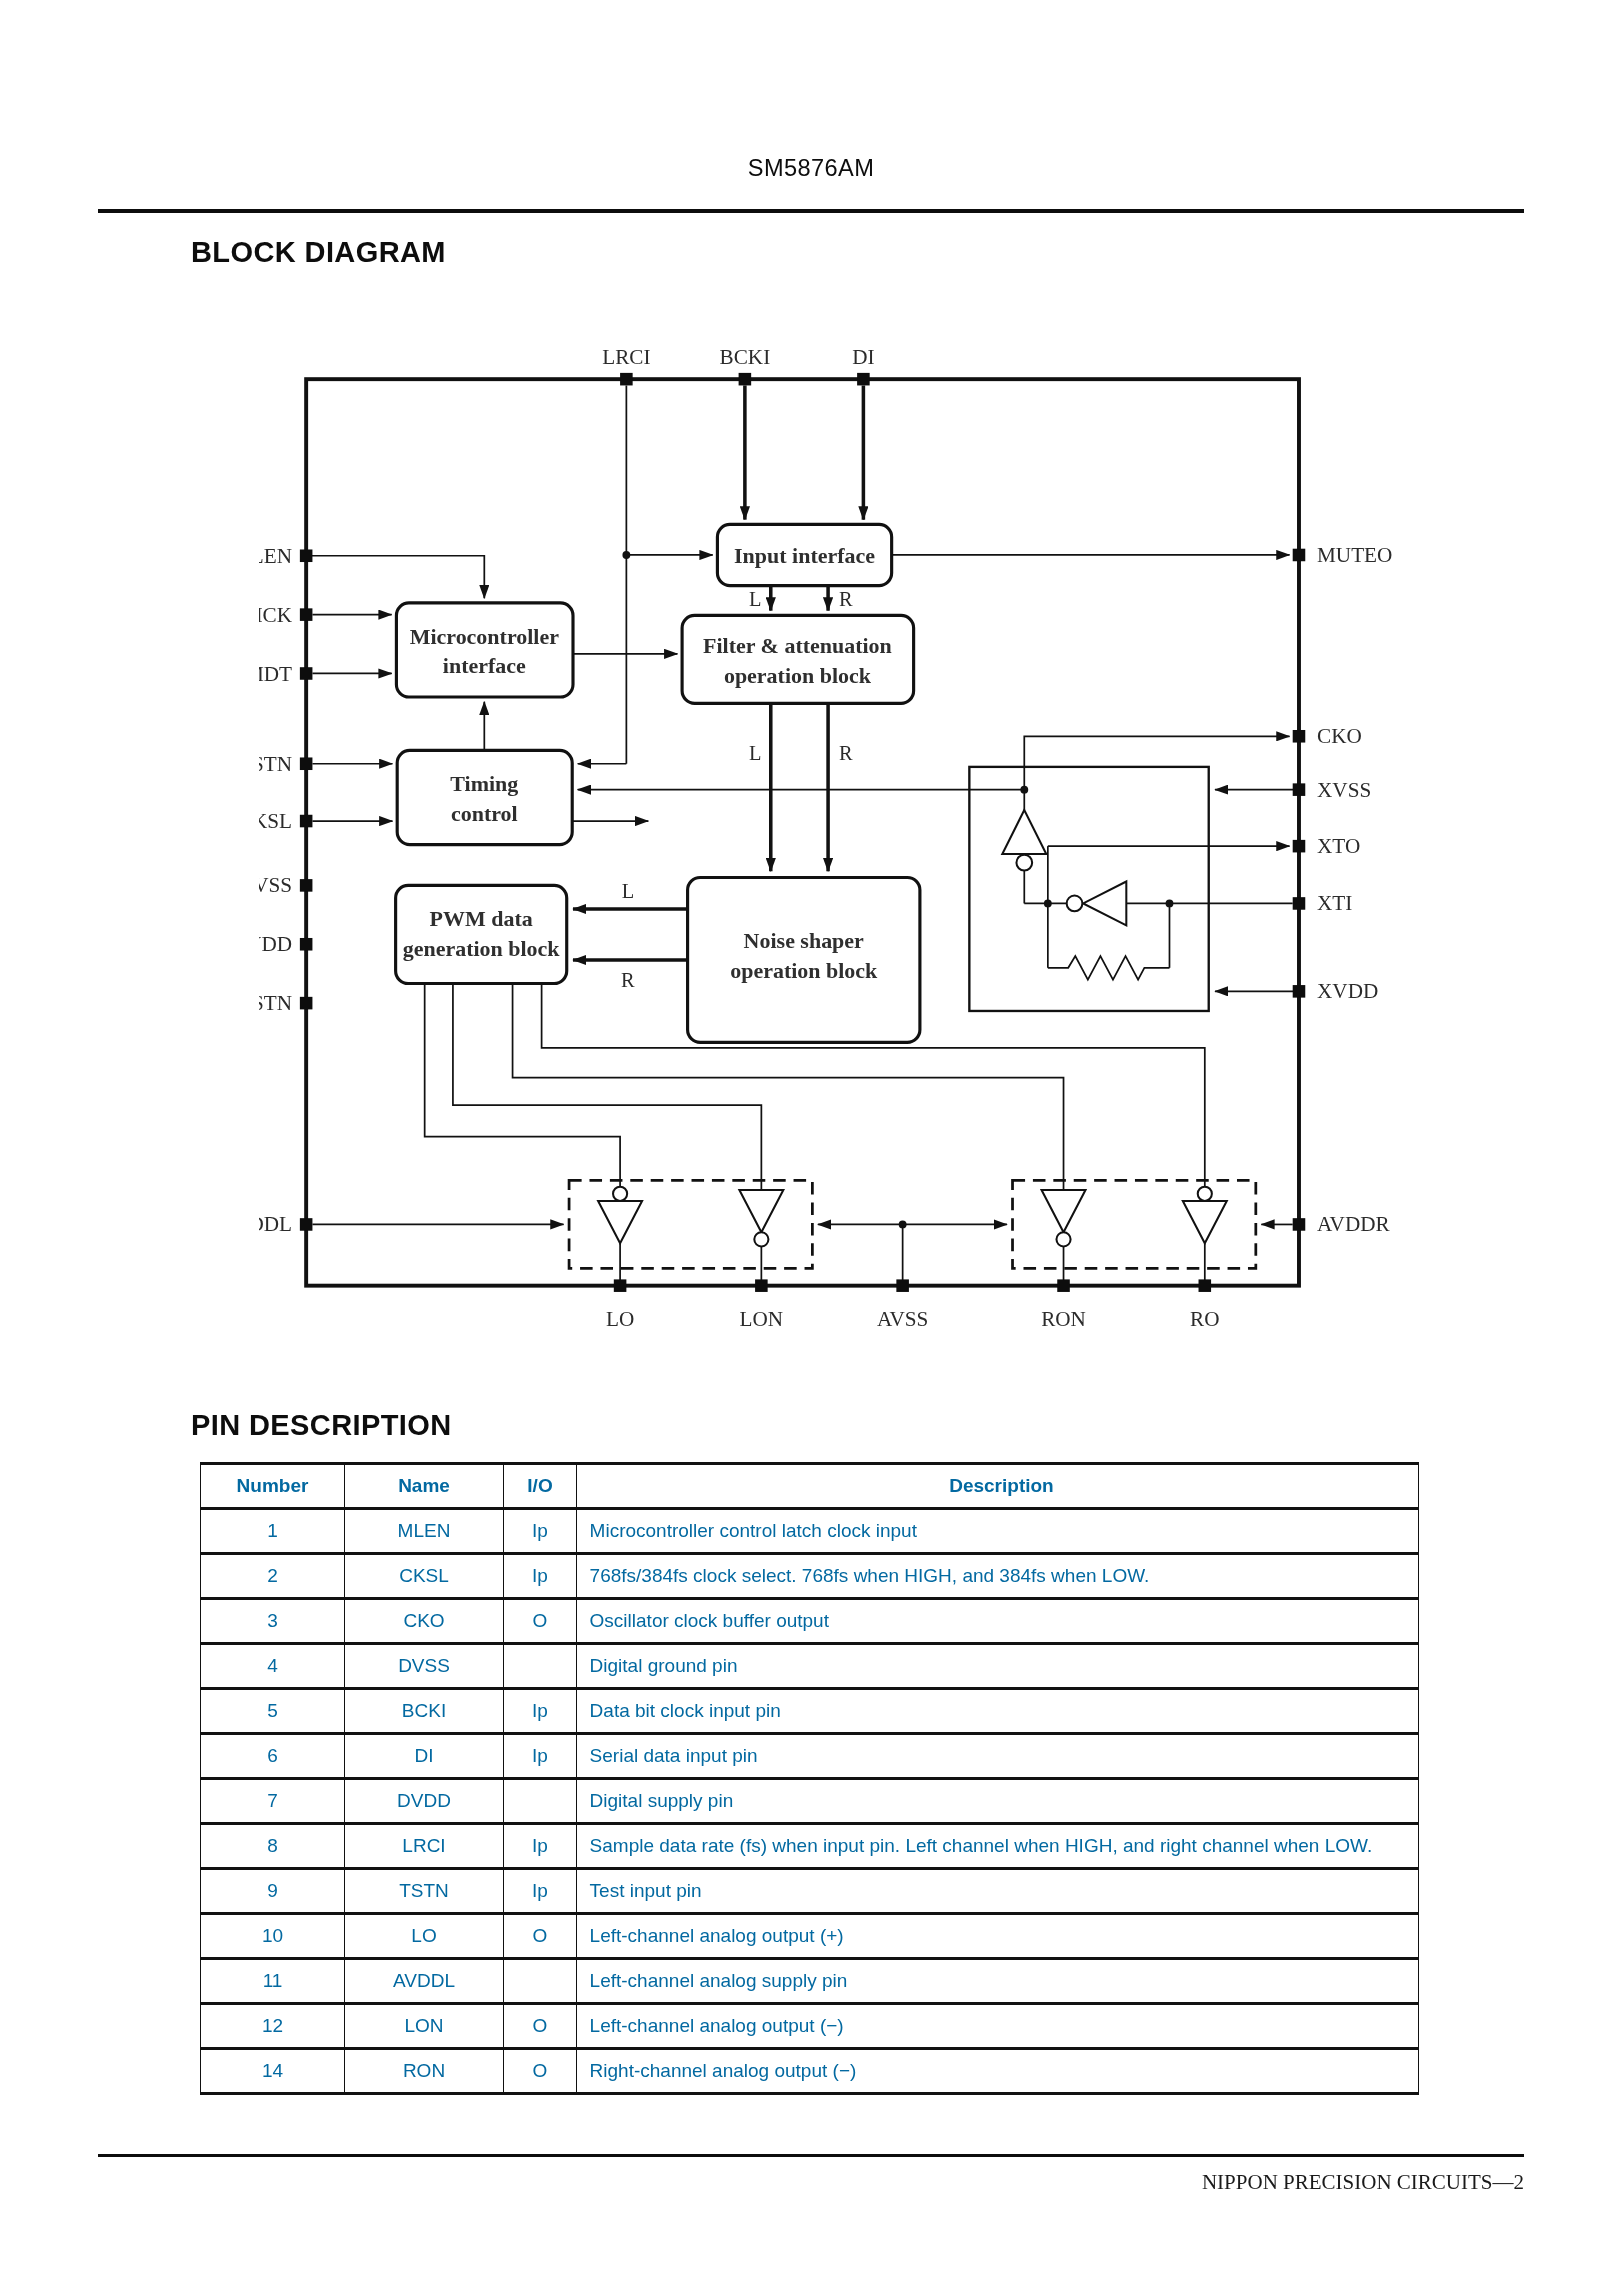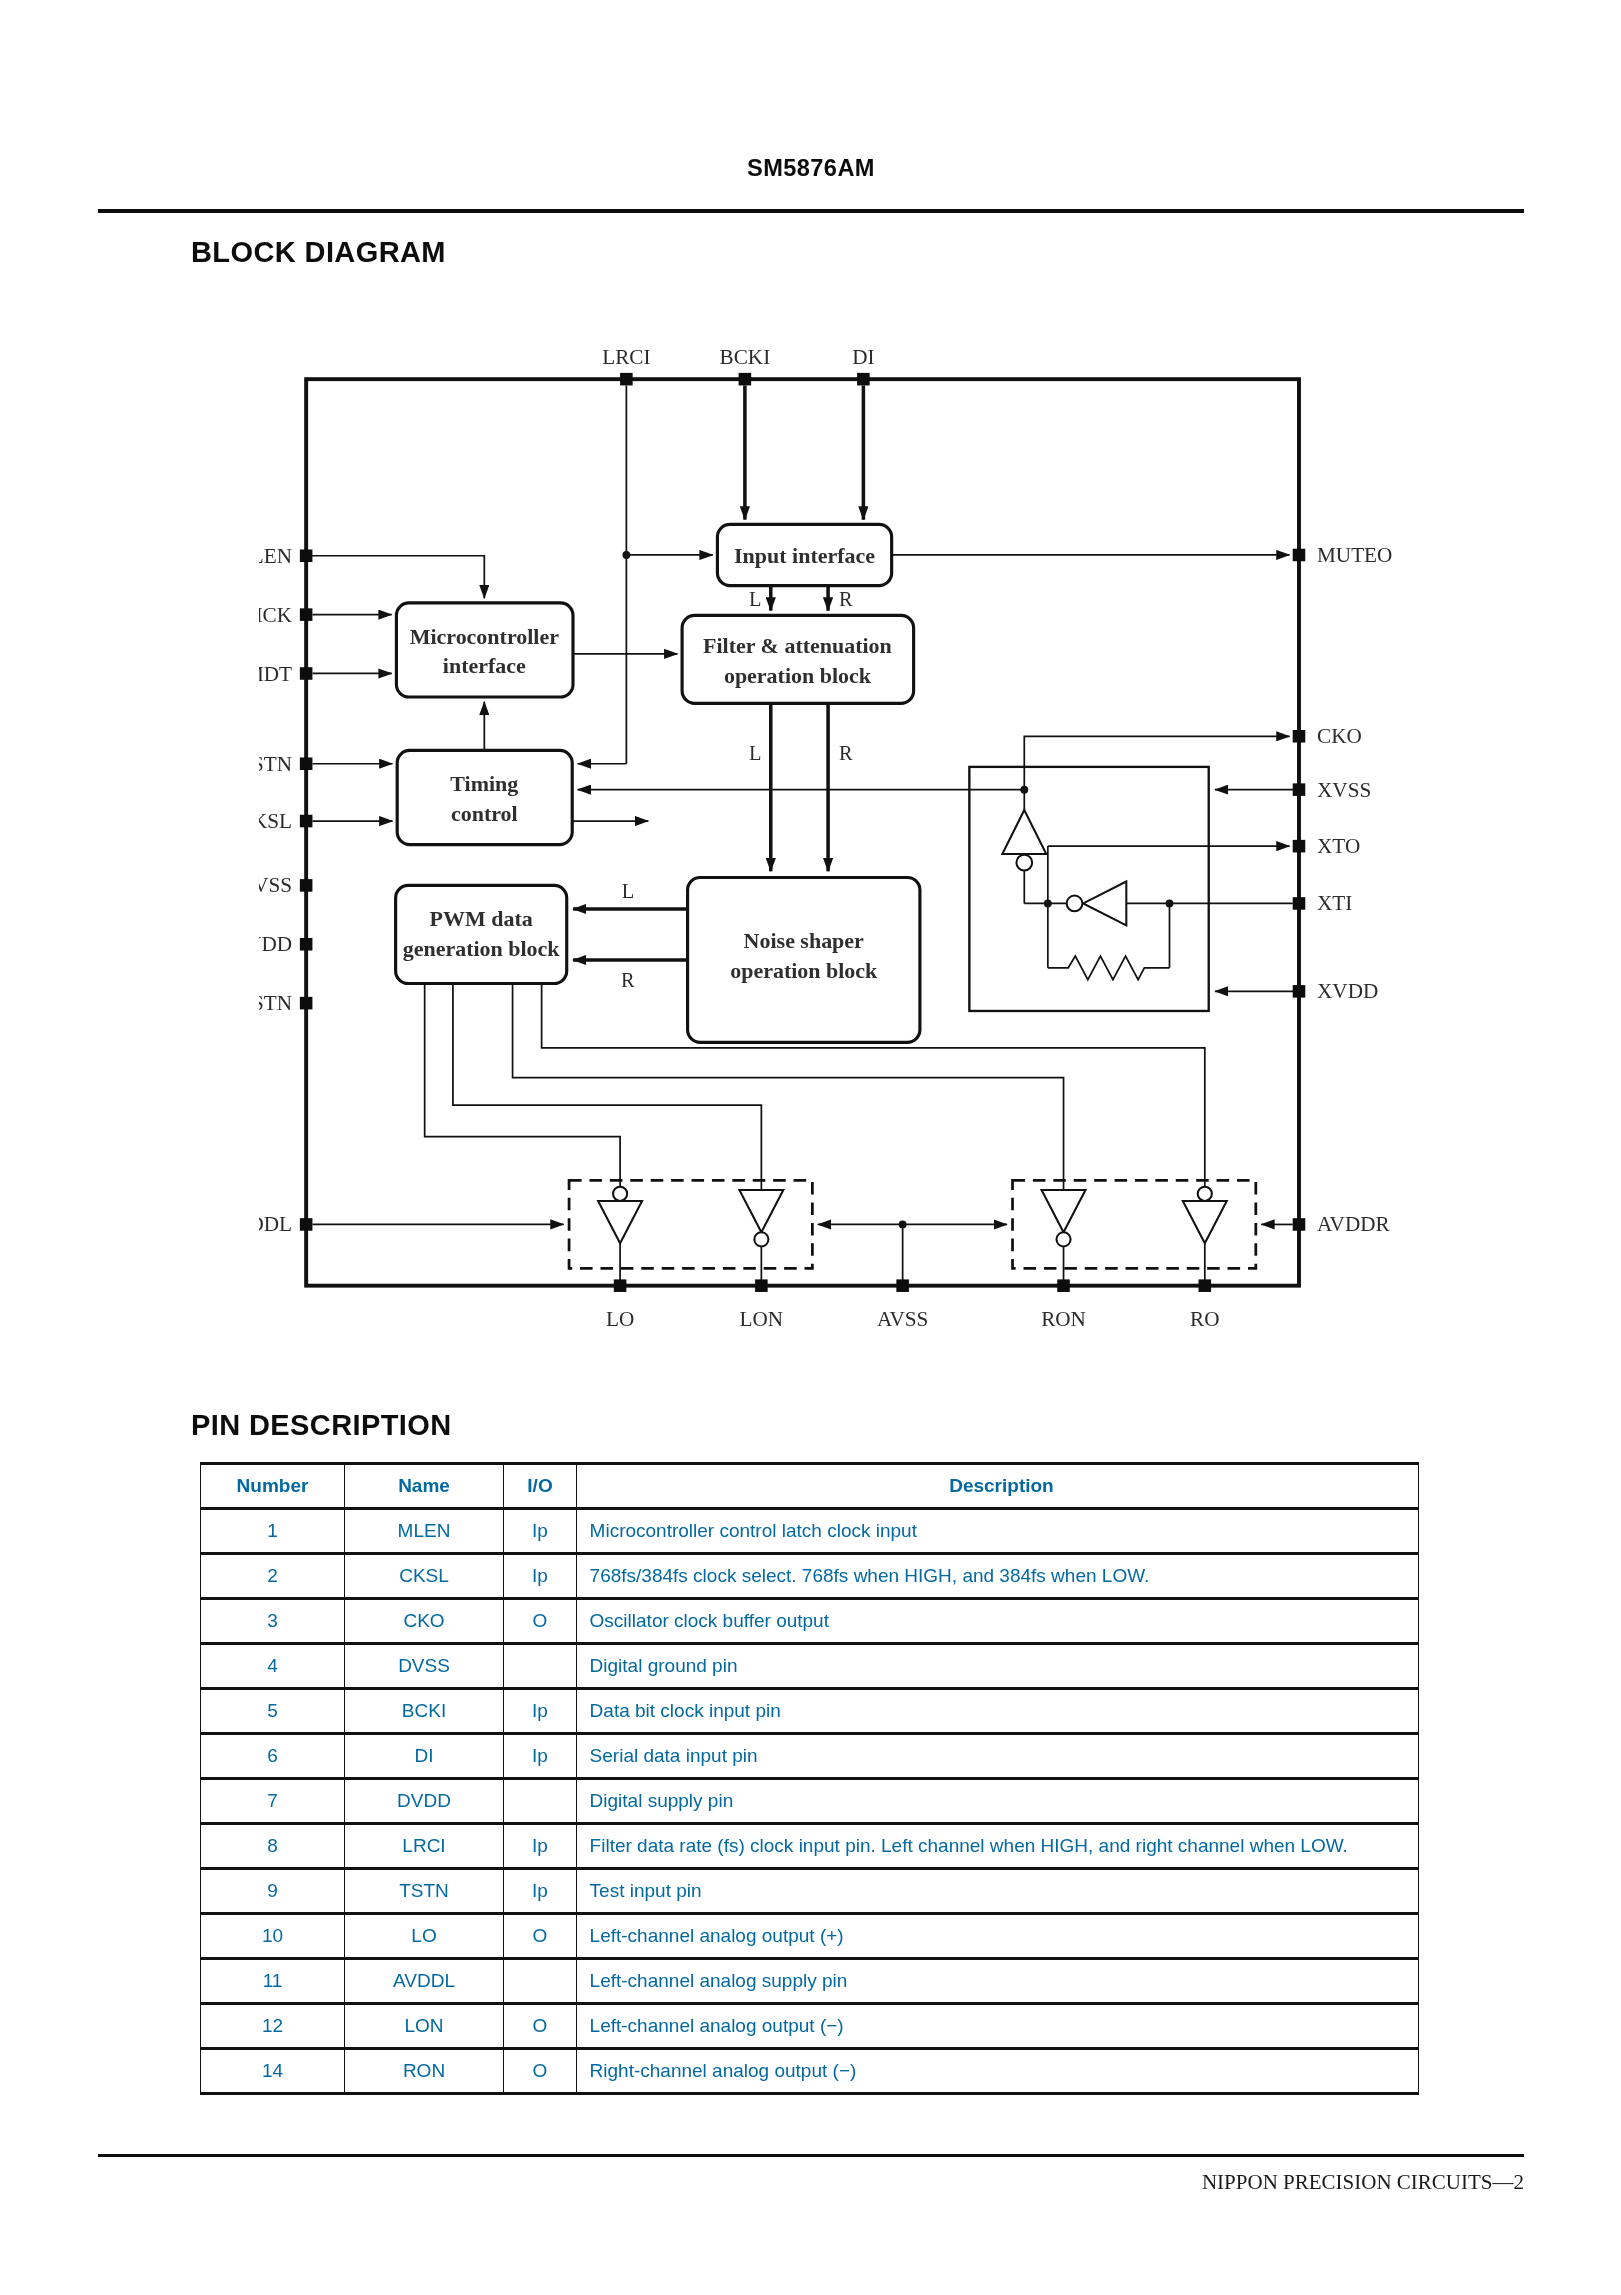--- a/index.html
+++ b/index.html
@@ -3,21 +3,21 @@
 <meta charset="utf-8">
 <style>
   html,body{margin:0;padding:0;background:#888;}
   *{box-sizing:border-box;}
   .page{
     position:relative;width:1622px;height:2295px;background:#ffffff;
     font-family:"Liberation Sans",sans-serif;color:#111;overflow:hidden;
   }
   .doc-title{
     position:absolute;top:155px;left:0;width:100%;text-align:center;
-    font-size:23.6px;font-weight:bold;letter-spacing:0.4px;color:#0d0d0d;
+    font-size:23.6px;font-weight:normal;letter-spacing:0.4px;color:#0d0d0d;
   }
   .rule{position:absolute;left:98px;width:1426px;background:#0d0d0d;}
   .rule.top{top:209px;height:3.9px;}
   .rule.bottom{top:2154px;height:3.1px;}
   .section-heading{
     position:absolute;left:191px;font-size:29px;font-weight:bold;color:#0d0d0d;
     letter-spacing:0.4px;
   }
   .h-block{top:236px;}
   .h-pin{top:1397px;margin-top:12px;}
@@ -296,21 +296,21 @@
       <tr>
           <td>7</td>
           <td>DVDD</td>
           <td></td>
           <td class="desc">Digital supply pin</td>
         </tr>
       <tr>
           <td>8</td>
           <td>LRCI</td>
           <td>Ip</td>
-          <td class="desc">Filter data rate (fs) clock input pin. Left channel when HIGH, and right channel when LOW.</td>
+          <td class="desc">Sample data rate (fs) when input pin. Left channel when HIGH, and right channel when LOW.</td>
         </tr>
       <tr>
           <td>9</td>
           <td>TSTN</td>
           <td>Ip</td>
           <td class="desc">Test input pin</td>
         </tr>
       <tr>
           <td>10</td>
           <td>LO</td>

